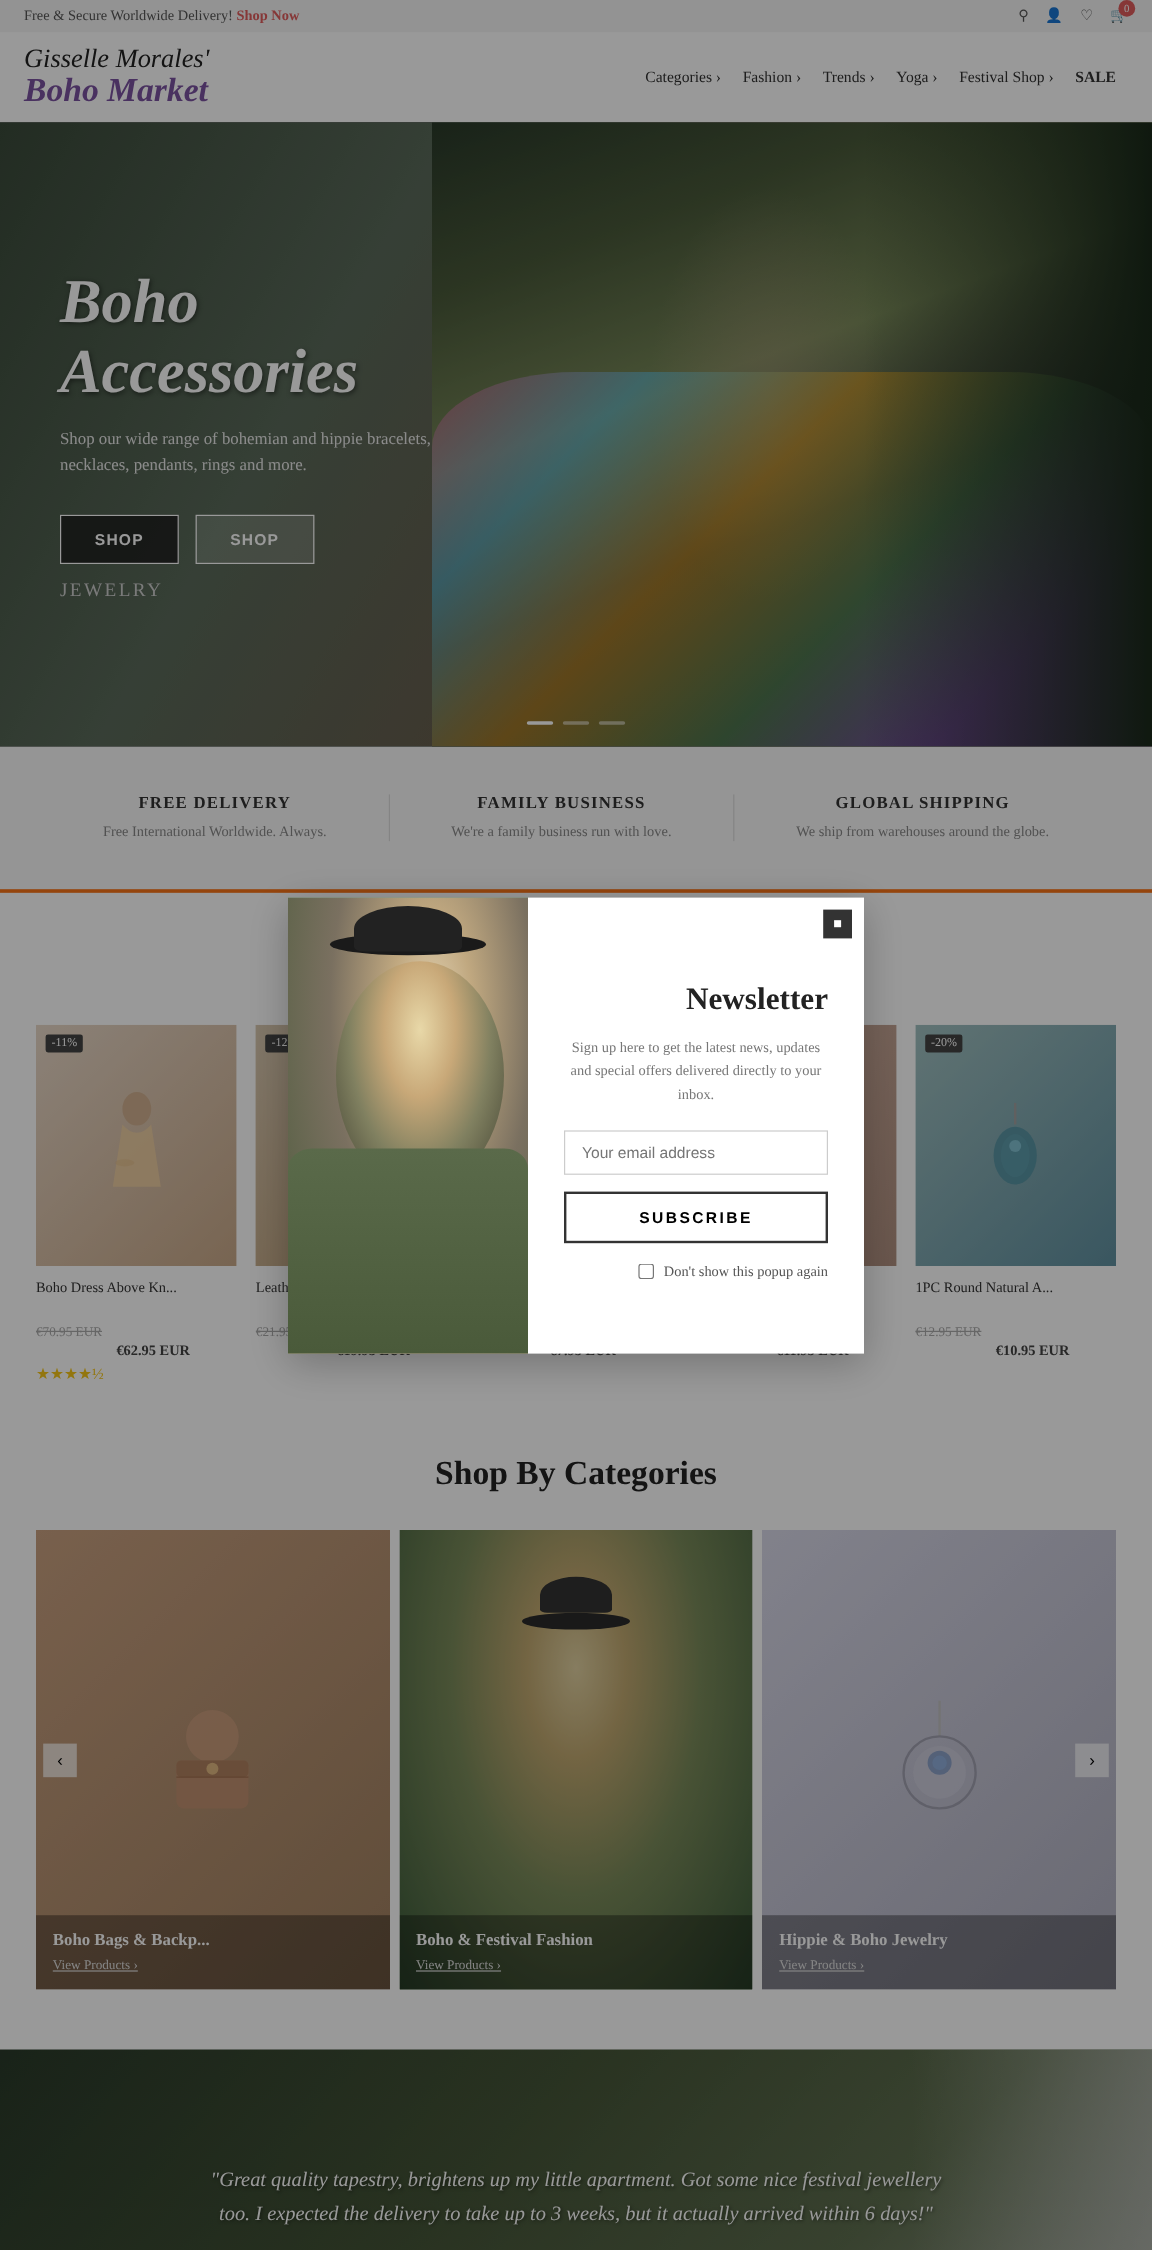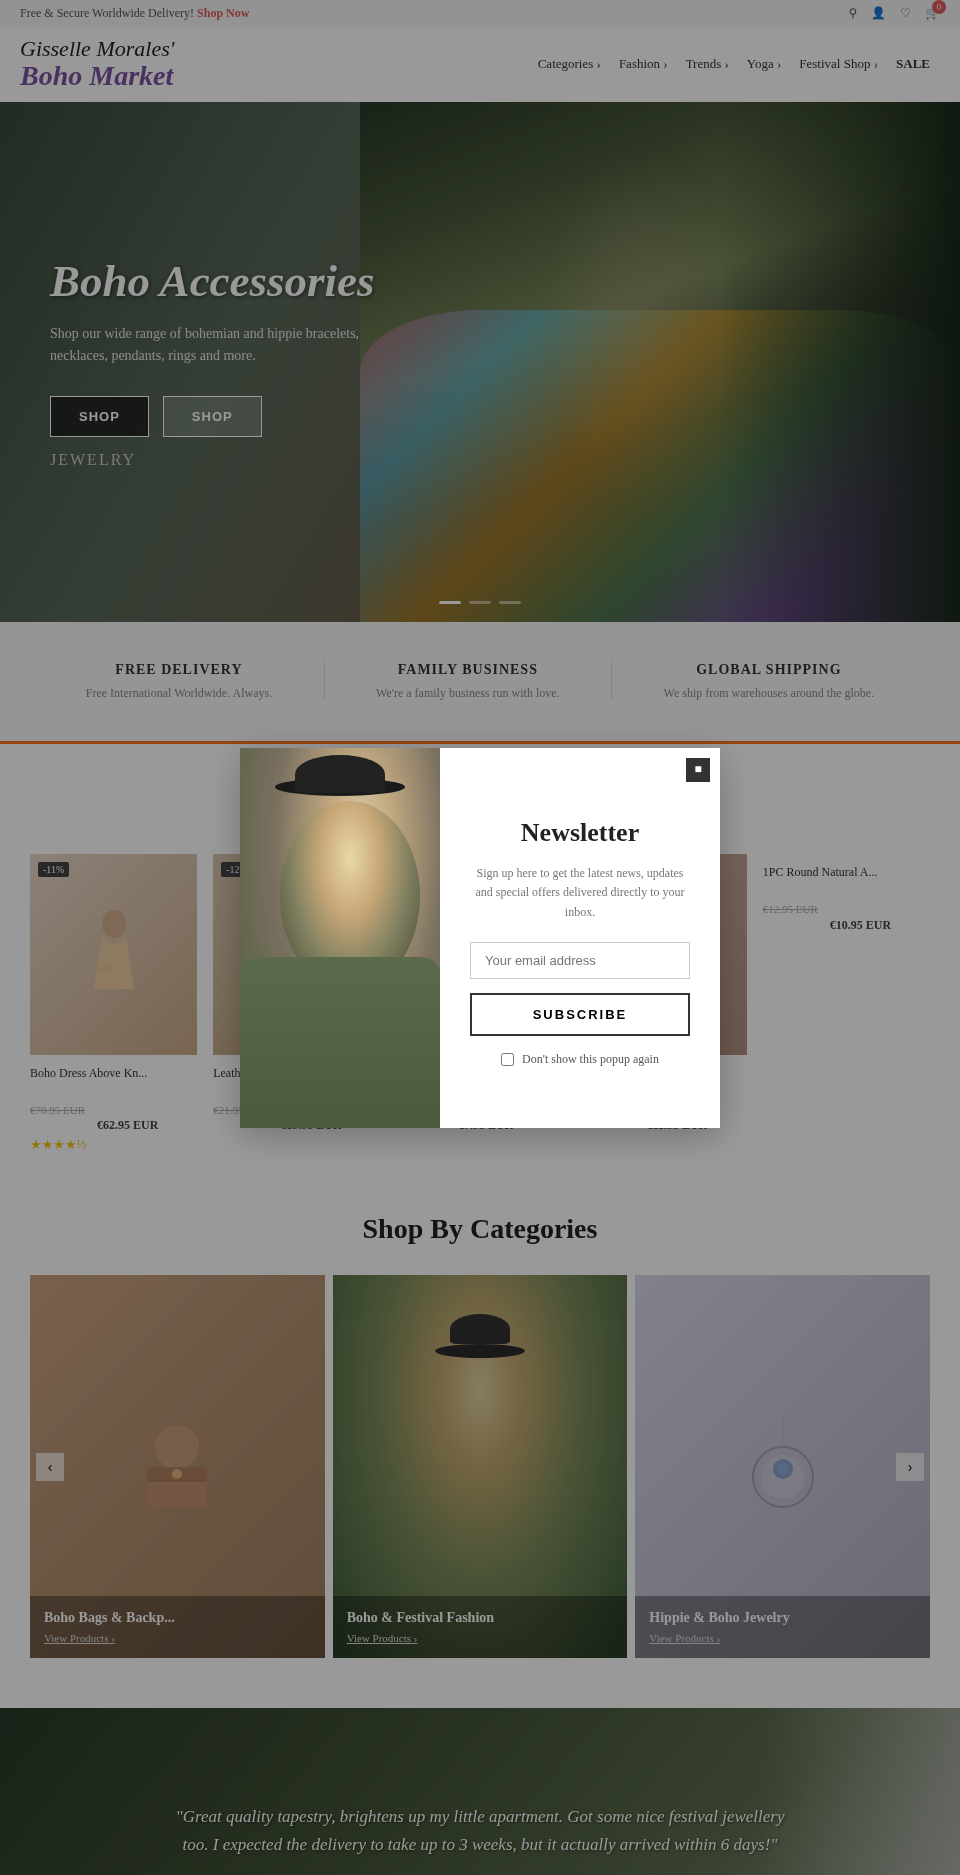--- a/index.html
+++ b/index.html
@@ -73,21 +73,21 @@
       top: 0; left: 0; right: 0; bottom: 0;
       background: radial-gradient(ellipse at 60% 30%, #b8a090 0%, #8a7060 25%, #4a5a4a 60%, #3a4a3a 100%);
     }
     .hero-content {
       position: relative;
       z-index: 10;
       padding: 0 0 0 50px;
       max-width: 420px;
     }
     .hero-title {
-      font-size: 45px;
+      font-size: 52px;
       color: #fff;
       font-family: 'Georgia', serif;
       font-style: italic;
       margin-bottom: 16px;
       text-shadow: 1px 1px 4px rgba(0,0,0,0.5);
     }
     .hero-desc {
       font-size: 14px;
       color: #e8e8e8;
       margin-bottom: 28px;
@@ -286,21 +286,21 @@
     .newsletter-img-person {
       position: absolute;
       top: 0; left: 0; right: 0; bottom: 0;
       background: radial-gradient(ellipse at 60% 25%, #e0d0b0 0%, #c0a880 20%, #7a7060 50%, #4a5a3a 100%);
     }
     .newsletter-content {
       flex: 1;
       padding: 40px 30px 30px;
       display: flex;
       flex-direction: column;
-      align-items: center;
+      align-items: flex-end;
       justify-content: center;
     }
     .newsletter-title {
       font-size: 26px;
       font-family: 'Georgia', serif;
       color: #222;
       margin-bottom: 16px;
       text-align: center;
     }
     .newsletter-desc {
@@ -562,20 +562,31 @@
         </div>
       </div>
       <div class="product-name">Fashion Bohemian Ea...</div>
       <div class="product-prices">
         <span class="price-old">€12.95 EUR</span>
         <span class="price-new">€11.95 EUR</span>
       </div>
     </div>
 
     <div class="product-card">
+      <div class="product-img-wrap prod-5">
+        <div class="product-badge">-20%</div>
+        <div class="product-img-inner">
+          <svg width="50" height="70" viewBox="0 0 50 70">
+            <line x1="25" y1="0" x2="25" y2="18" stroke="#a0a0a0" stroke-width="2"></line>
+            <ellipse cx="25" cy="44" rx="18" ry="24" fill="#5090a0" opacity="0.8"></ellipse>
+            <ellipse cx="25" cy="44" rx="12" ry="18" fill="#60a0b0" opacity="0.6"></ellipse>
+            <circle cx="25" cy="36" r="5" fill="#80c0d0"></circle>
+          </svg>
+        </div>
+      </div>
       <div class="product-name">1PC Round Natural A...</div>
       <div class="product-prices">
         <span class="price-old">€12.95 EUR</span>
         <span class="price-new">€10.95 EUR</span>
       </div>
     </div>
 
   </div>
 </div>
 

